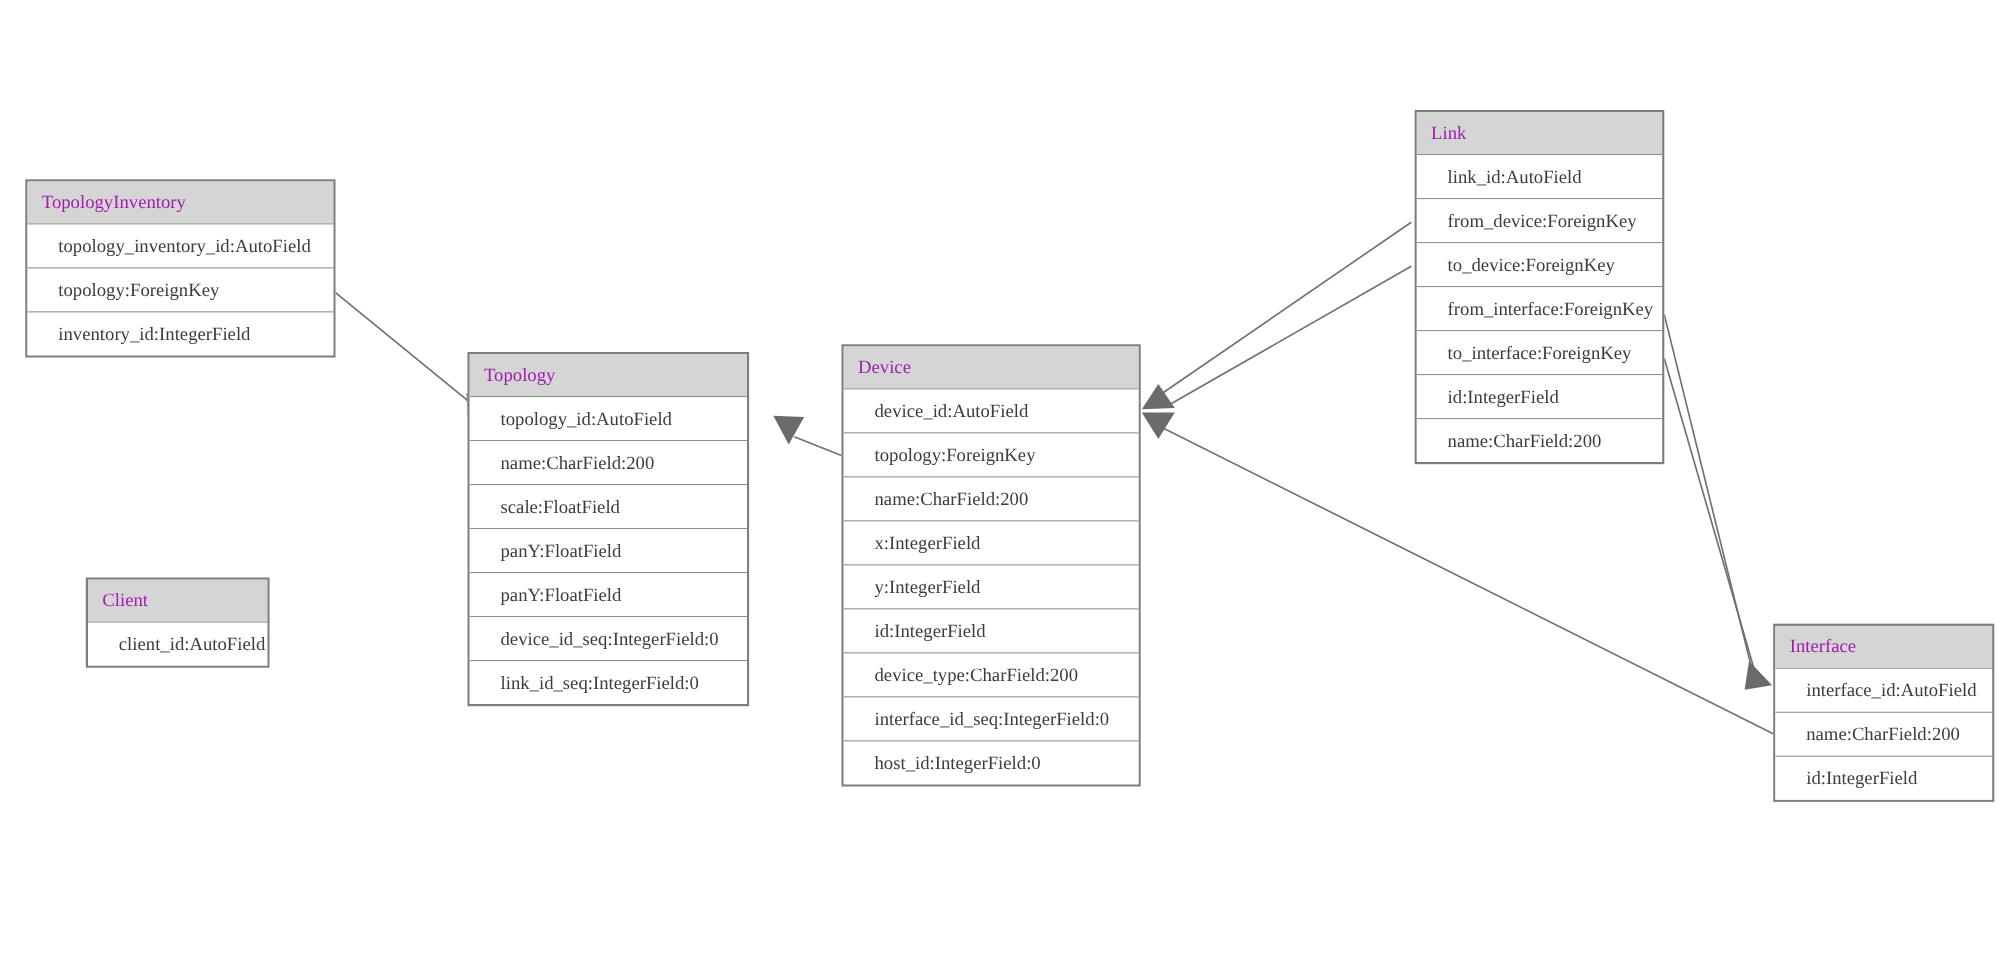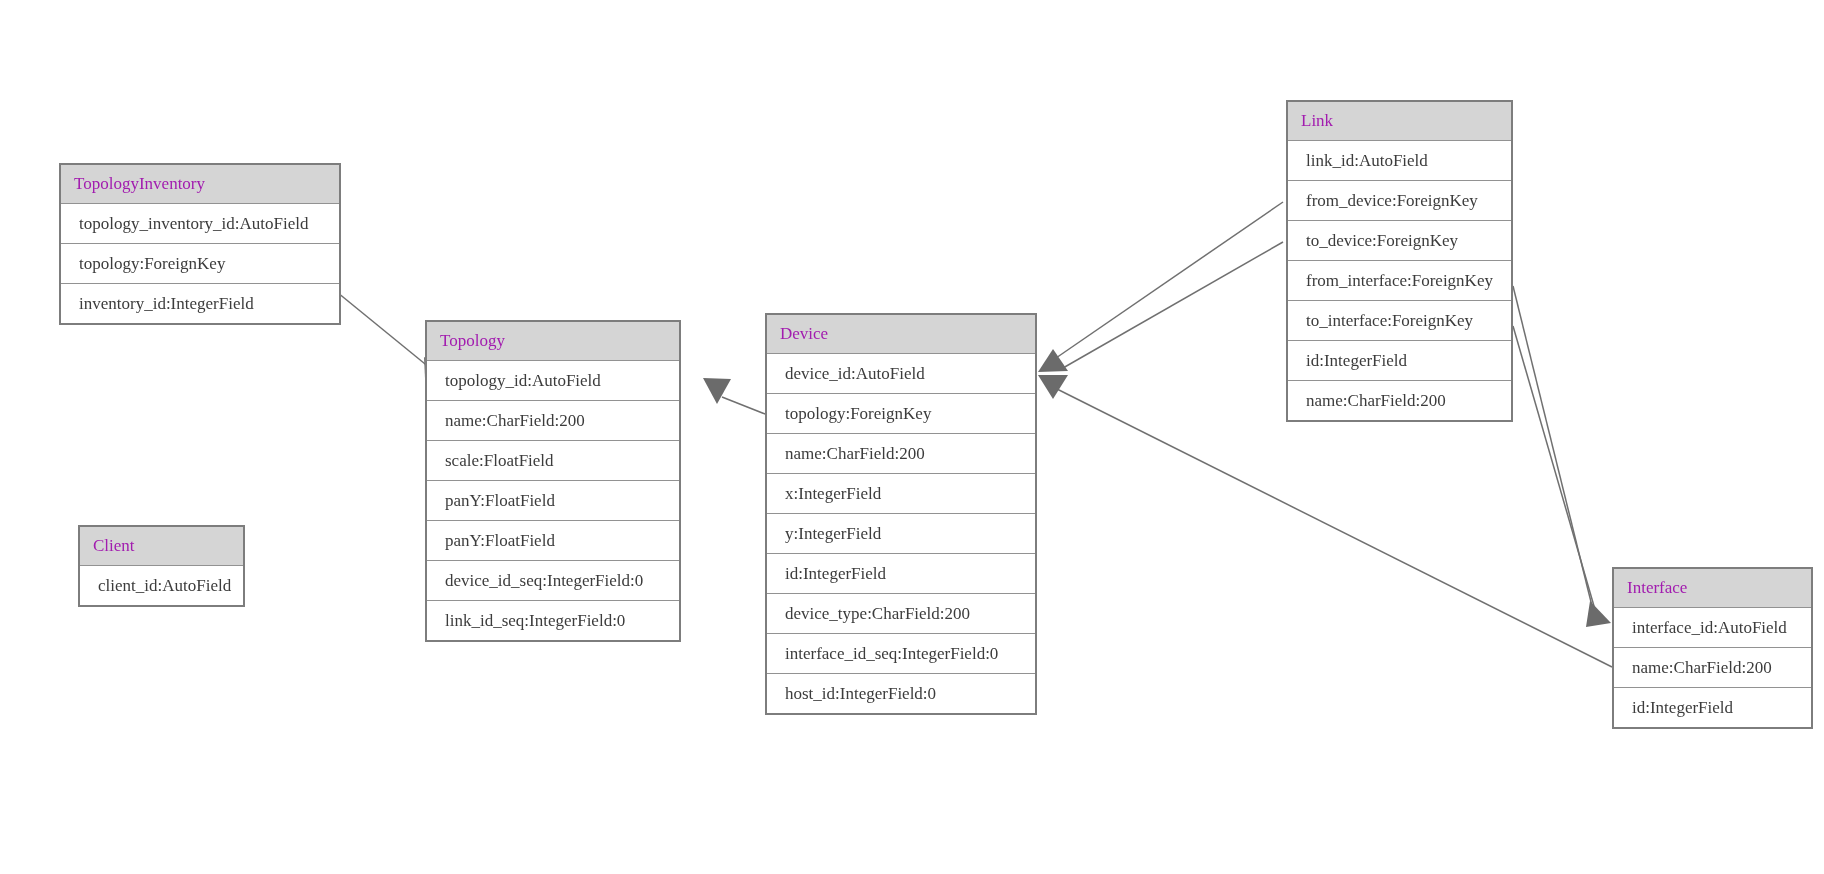--- a/index.html
+++ b/index.html
@@ -32,21 +32,21 @@
     white-space: nowrap;
     overflow: hidden;
   }
   .entity-row {
     height: 39px;
     line-height: 39px;
     border-top: 1px solid #929292;
     background: #ffffff;
     color: #3c3c3c;
     font-size: 17px;
-    padding-left: 18px;
+    padding-left: 28px;
     white-space: nowrap;
     overflow: hidden;
   }
 </style>
 </head>
 <body>
 
 <div class="canvas">
   <svg class="connector-layer" xmlns="http://www.w3.org/2000/svg" width="1824" height="874" viewBox="0 0 1824 874">
       <line x1="305" y1="266" x2="430" y2="368" stroke="#707070" stroke-width="1.5"></line>
@@ -56,21 +56,21 @@
       <line x1="1055" y1="388" x2="1612" y2="667" stroke="#707070" stroke-width="1.5"></line>
       <line x1="1513" y1="286" x2="1592" y2="606" stroke="#707070" stroke-width="1.5"></line>
       <line x1="1513" y1="326" x2="1596" y2="613" stroke="#707070" stroke-width="1.5"></line>
       <polygon points="447,371 424,357 425,378" fill="#6b6b6b"></polygon>
       <polygon points="703,378 731,379 717,404" fill="#6b6b6b"></polygon>
       <polygon points="1038,372 1053,349 1068,371" fill="#6b6b6b"></polygon>
       <polygon points="1038,375 1068,375 1053,399" fill="#6b6b6b"></polygon>
       <polygon points="1611,623 1590,601 1586,627" fill="#6b6b6b"></polygon>
     </svg>
 
-<div class="entity" style="left: 23px; top: 163px; width: 282px; margin-left: 36px;">
+<div class="entity" style="left: 23px; top: 163px; width: 282px;">
       <div class="entity-header">TopologyInventory</div>
       <div class="entity-row">topology_inventory_id:AutoField</div>
       <div class="entity-row">topology:ForeignKey</div>
       <div class="entity-row">inventory_id:IntegerField</div>
     </div>
     <div class="entity" style="left: 425px; top: 320px; width: 256px;">
       <div class="entity-header">Topology</div>
       <div class="entity-row">topology_id:AutoField</div>
       <div class="entity-row">name:CharField:200</div>
       <div class="entity-row">scale:FloatField</div>

